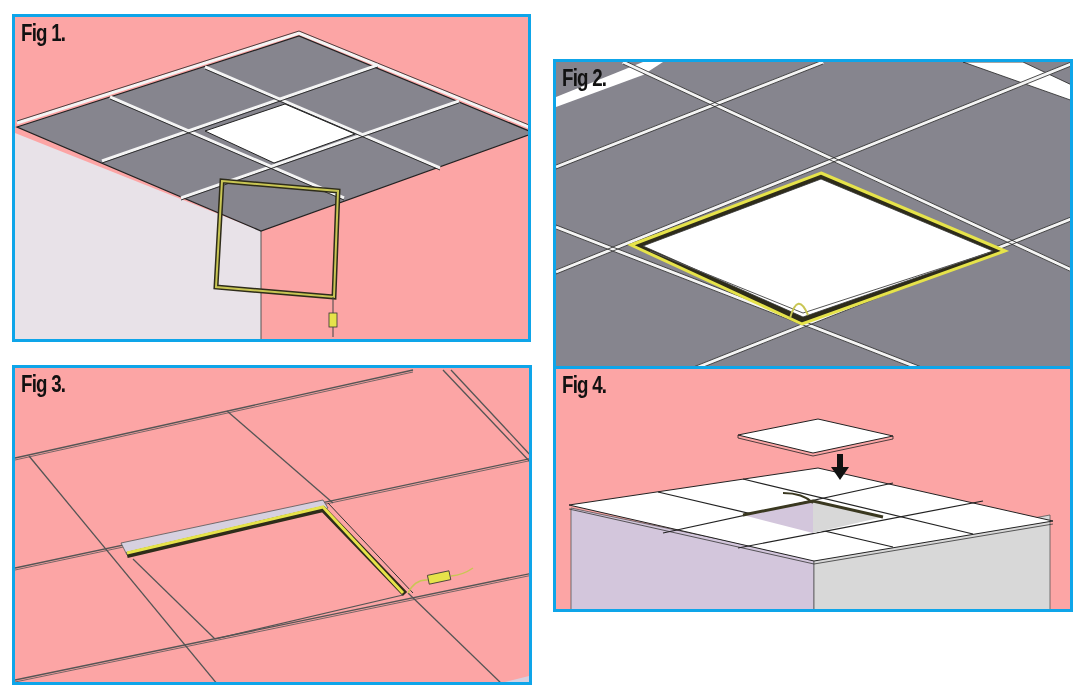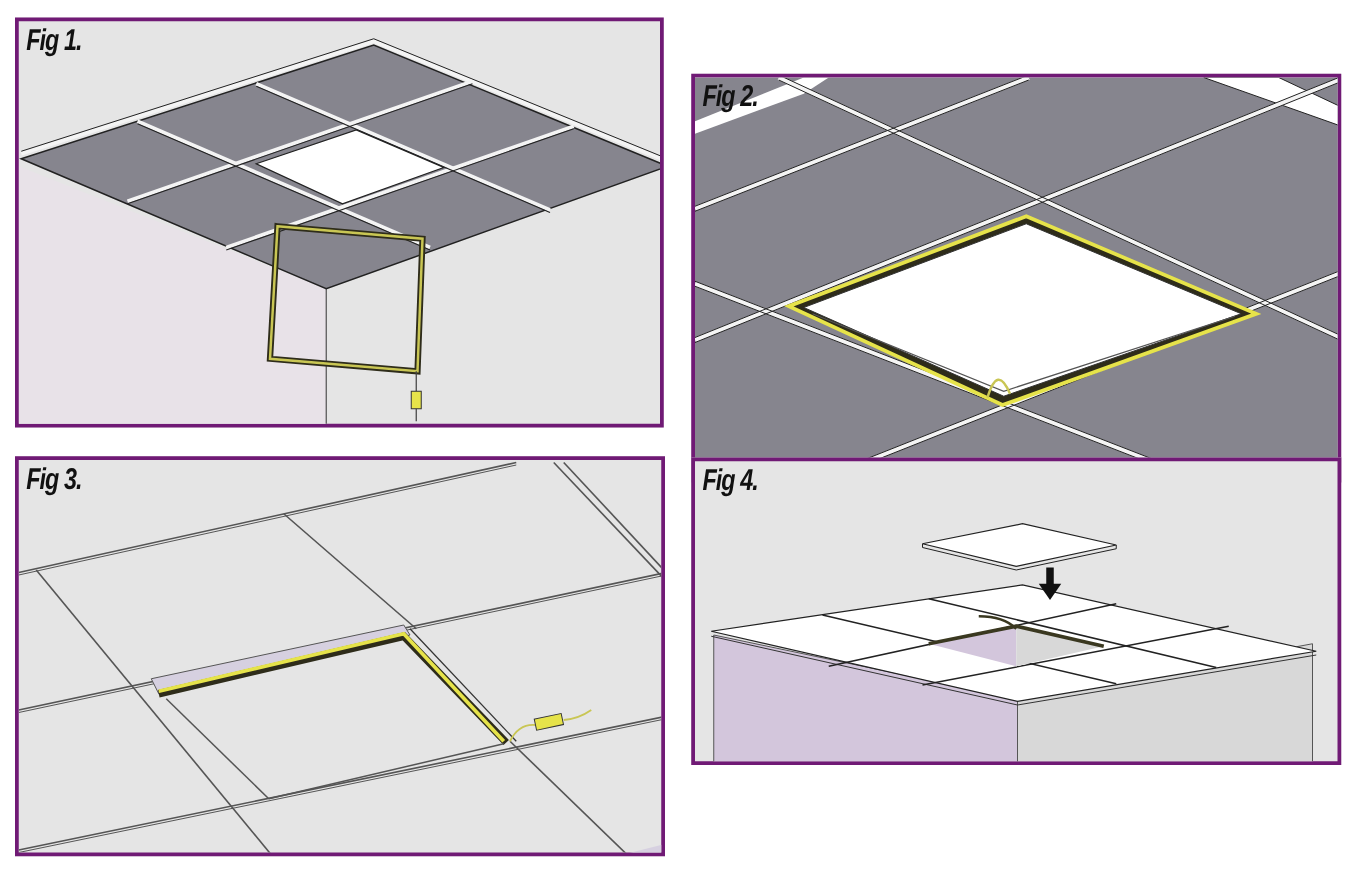--- a/index.html
+++ b/index.html
@@ -1,18 +1,18 @@
 <!DOCTYPE html>
 <html><head>
 <meta charset="utf-8">
 <style>
   html, body { margin: 0; padding: 0; background: #ffffff; }
   body { width: 1089px; height: 697px; position: relative; overflow: hidden;
          font-family: "Liberation Sans", sans-serif; }
-  .panel { position: absolute; border: 3px solid #701a75; box-sizing: border-box; overflow: hidden; background: #e5e5e5; font-style: italic; }
+  .panel { position: absolute; border: 3px solid #0ea5e9; box-sizing: border-box; overflow: hidden; background: #fca5a5; }
   .panel svg { position: absolute; left: 0; top: 0; }
   .fig-label { position: absolute; left: 6px; top: 2px; font-family: "Liberation Sans", sans-serif;
                font-weight: bold; font-size: 24px; color: #111; letter-spacing: -1px;
                transform: scaleX(0.78); transform-origin: left top; z-index: 2; }
 </style>
 </head>
 <body>
 
 <div class="panel" style="left:12px;top:14px;width:519px;height:328px;">
   <div class="fig-label">Fig 1.</div>

